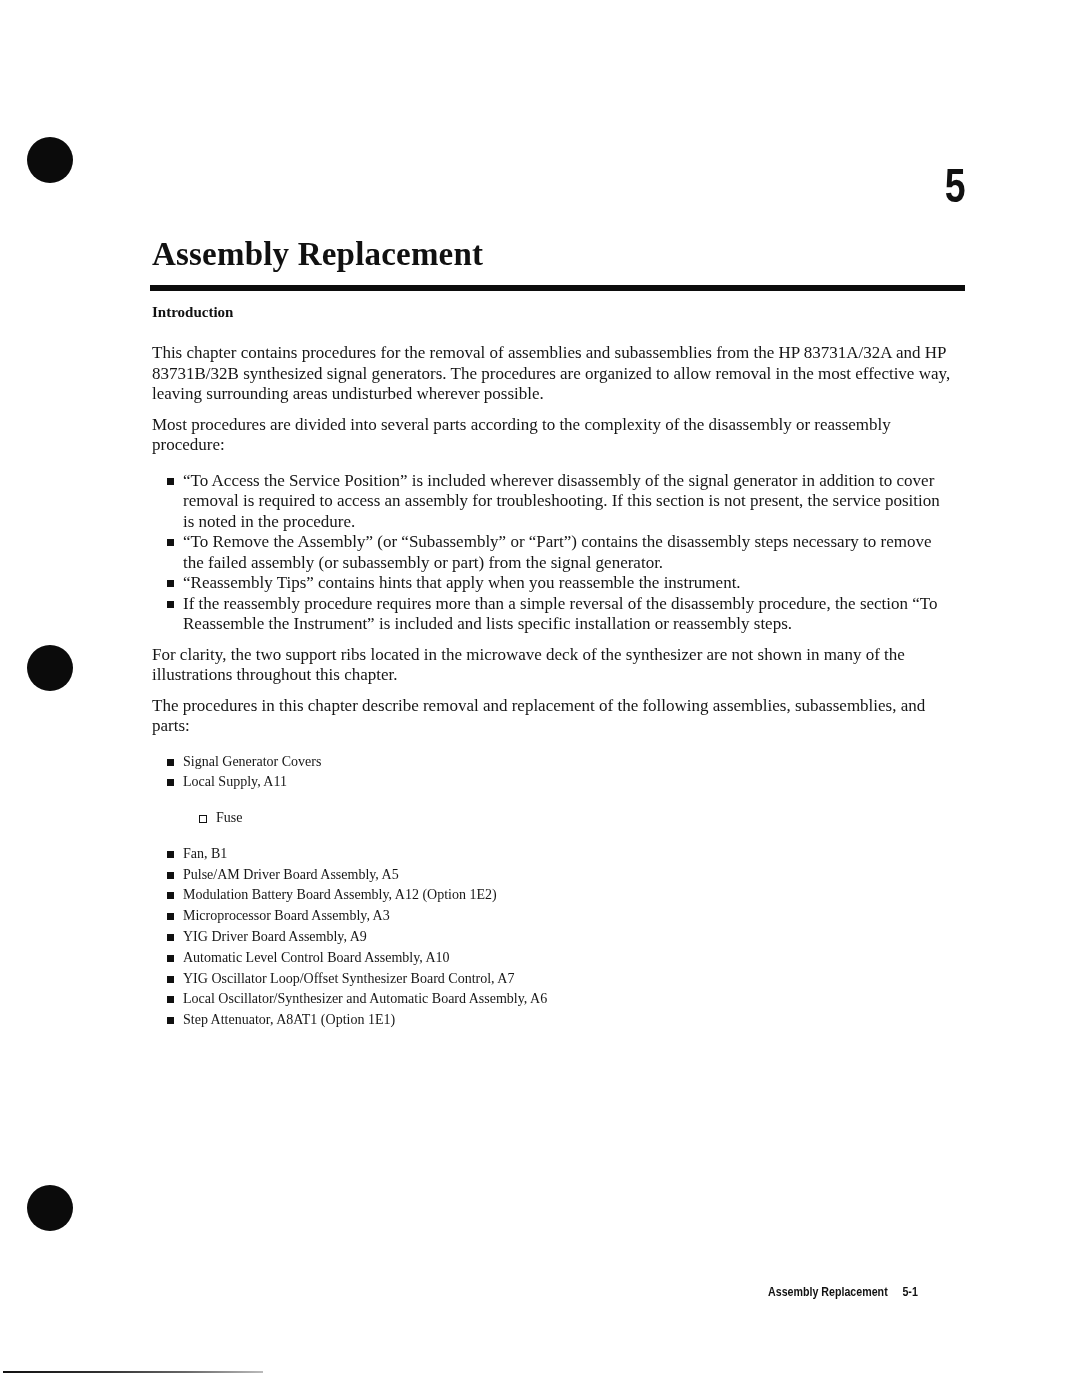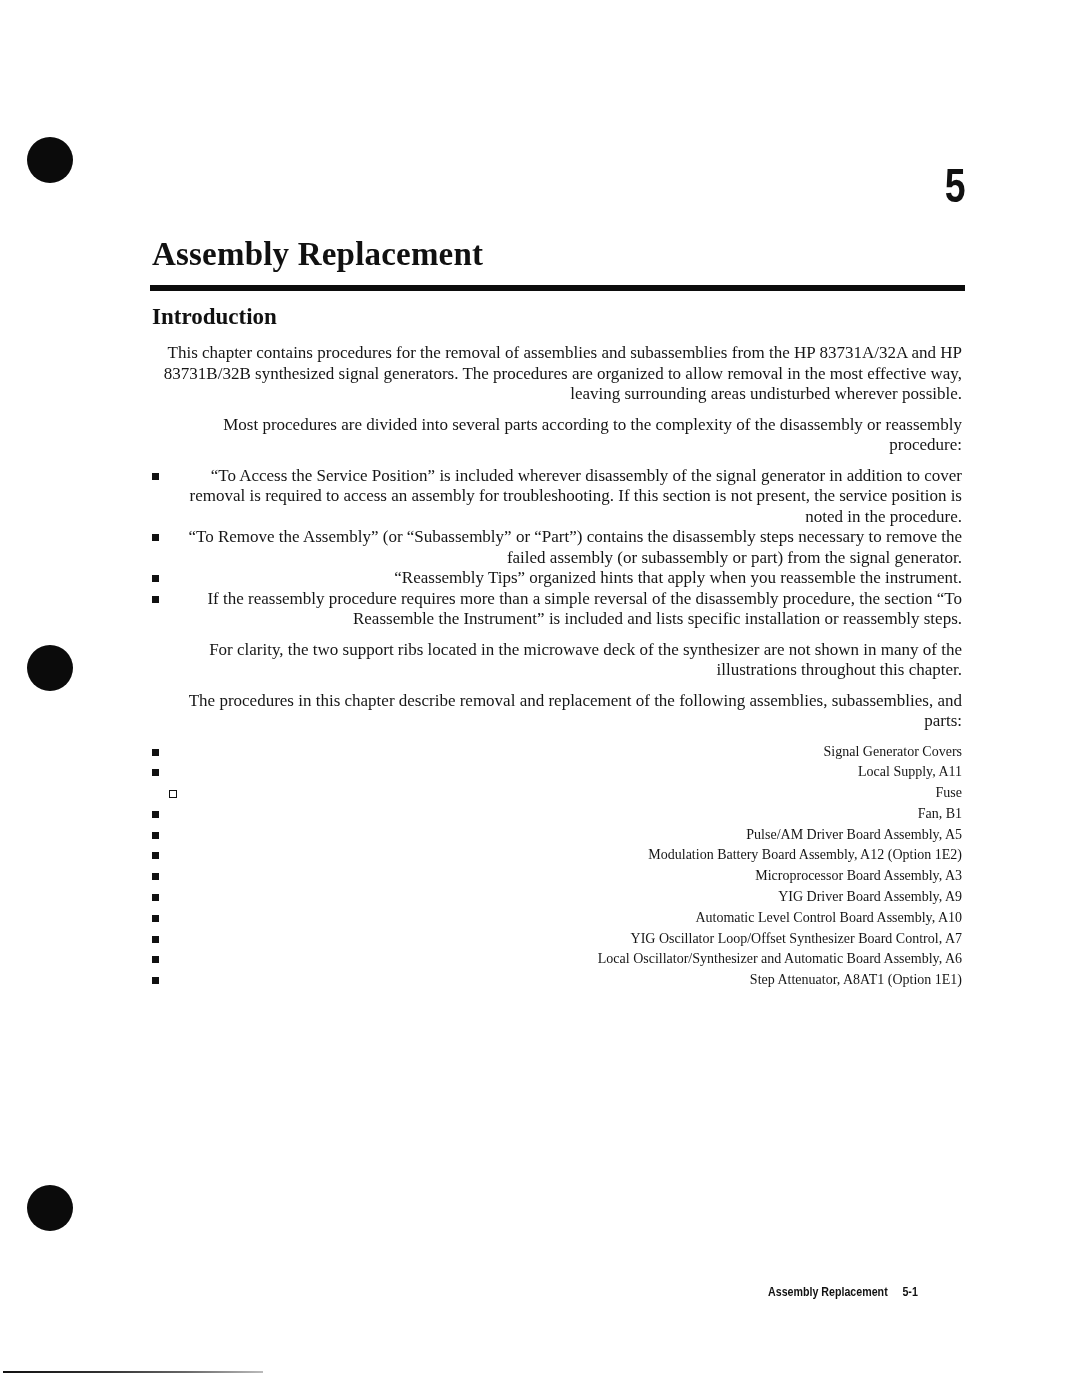--- a/index.html
+++ b/index.html
@@ -1,24 +1,24 @@
 <!DOCTYPE html>
 <html><head>
 <meta charset="utf-8">
 <style>
   html, body { margin: 0; padding: 0; background: #ffffff; }
   body { width: 1080px; height: 1392px; position: relative; overflow: hidden; font-family: "Liberation Serif", "DejaVu Serif", serif; color: #161616; }
   .hole { position: absolute; width: 46px; height: 46px; border-radius: 50%; background: #0b0b0b; left: 27px; }
   .chapter-num { position: absolute; right: 114px; top: 158px; font-family: "Liberation Sans", "DejaVu Sans", sans-serif; font-weight: bold; font-size: 48px; transform: scaleX(0.78); transform-origin: right top; color: #111; }
   .title { position: absolute; left: 152px; top: 236px; font-size: 33px; font-weight: bold; margin: 0; color: #111; letter-spacing: 0.2px; }
   .rule { position: absolute; left: 150px; top: 285px; width: 815px; height: 6px; background: #0c0c0c; }
-  .subtitle { position: absolute; left: 152px; top: 304px; font-size: 23px; font-weight: bold; margin: 0; color: #111; }
-  .content { position: absolute; left: 152px; top: 343px; width: 810px; font-size: 17px; line-height: 20.5px; text-align: right; }
+  .subtitle { position: absolute; left: 152px; top: 304px; font-size: 15px; font-weight: bold; margin: 0; color: #111; }
+  .content { position: absolute; left: 152px; top: 343px; width: 810px; font-size: 17px; line-height: 20.5px; }
   .content p { margin: 0 0 10px 0; }
-  ul { margin: 0; padding: 0; list-style: none; }
+  ul { margin: 15px; padding: 0; list-style: none; }
   ul.bul > li { position: relative; padding-left: 16px; }
   ul.bul > li::before { content: ""; position: absolute; left: 0; top: 7px; width: 7px; height: 7px; background: #111; }
   ul.bul { margin-bottom: 10px; }
   ul.sub > li { position: relative; padding-left: 18px; }
   ul.sub > li::before { content: ""; position: absolute; left: 1px; top: 7px; width: 6px; height: 6px; border: 1px solid #111; background: #fff; }
   .parts { font-size: 14px; line-height: 20.8px; }
   .footer { position: absolute; left: 768px; top: 1284px; font-family: "Liberation Sans", "DejaVu Sans", sans-serif; font-weight: bold; font-size: 13px; color: #111; transform: scaleX(0.82); transform-origin: left top; white-space: nowrap; }
   .footer .pg { margin-left: 18px; }
   .bottom-line { position: absolute; left: 3px; top: 1371px; width: 260px; height: 2px; background: linear-gradient(to right, #111 0%, #333 40%, #666 70%, #bbb 100%); }
 </style>
@@ -33,21 +33,21 @@
 <h1 class="title">Assembly Replacement</h1>
 <div class="rule"></div>
 <h2 class="subtitle">Introduction</h2>
 
 <div class="content">
   <p>This chapter contains procedures for the removal of assemblies and subassemblies from the HP 83731A/32A and HP 83731B/32B synthesized signal generators. The procedures are organized to allow removal in the most effective way, leaving surrounding areas undisturbed wherever possible.</p>
   <p>Most procedures are divided into several parts according to the complexity of the disassembly or reassembly procedure:</p>
   <ul class="bul">
     <li>“To Access the Service Position” is included wherever disassembly of the signal generator in addition to cover removal is required to access an assembly for troubleshooting. If this section is not present, the service position is noted in the procedure.</li>
     <li>“To Remove the Assembly” (or “Subassembly” or “Part”) contains the disassembly steps necessary to remove the failed assembly (or subassembly or part) from the signal generator.</li>
-    <li>“Reassembly Tips” organized hints that apply when you reassemble the instrument.</li>
+    <li>“Reassembly Tips” contains hints that apply when you reassemble the instrument.</li>
     <li>If the reassembly procedure requires more than a simple reversal of the disassembly procedure, the section “To Reassemble the Instrument” is included and lists specific installation or reassembly steps.</li>
   </ul>
   <p>For clarity, the two support ribs located in the microwave deck of the synthesizer are not shown in many of the illustrations throughout this chapter.</p>
   <p>The procedures in this chapter describe removal and replacement of the following assemblies, subassemblies, and parts:</p>
   <ul class="bul parts">
     <li><span>Signal Generator Covers</span></li>
     <li><span>Local Supply, A11</span>
       <ul class="sub">
         <li>Fuse</li>
       </ul>

